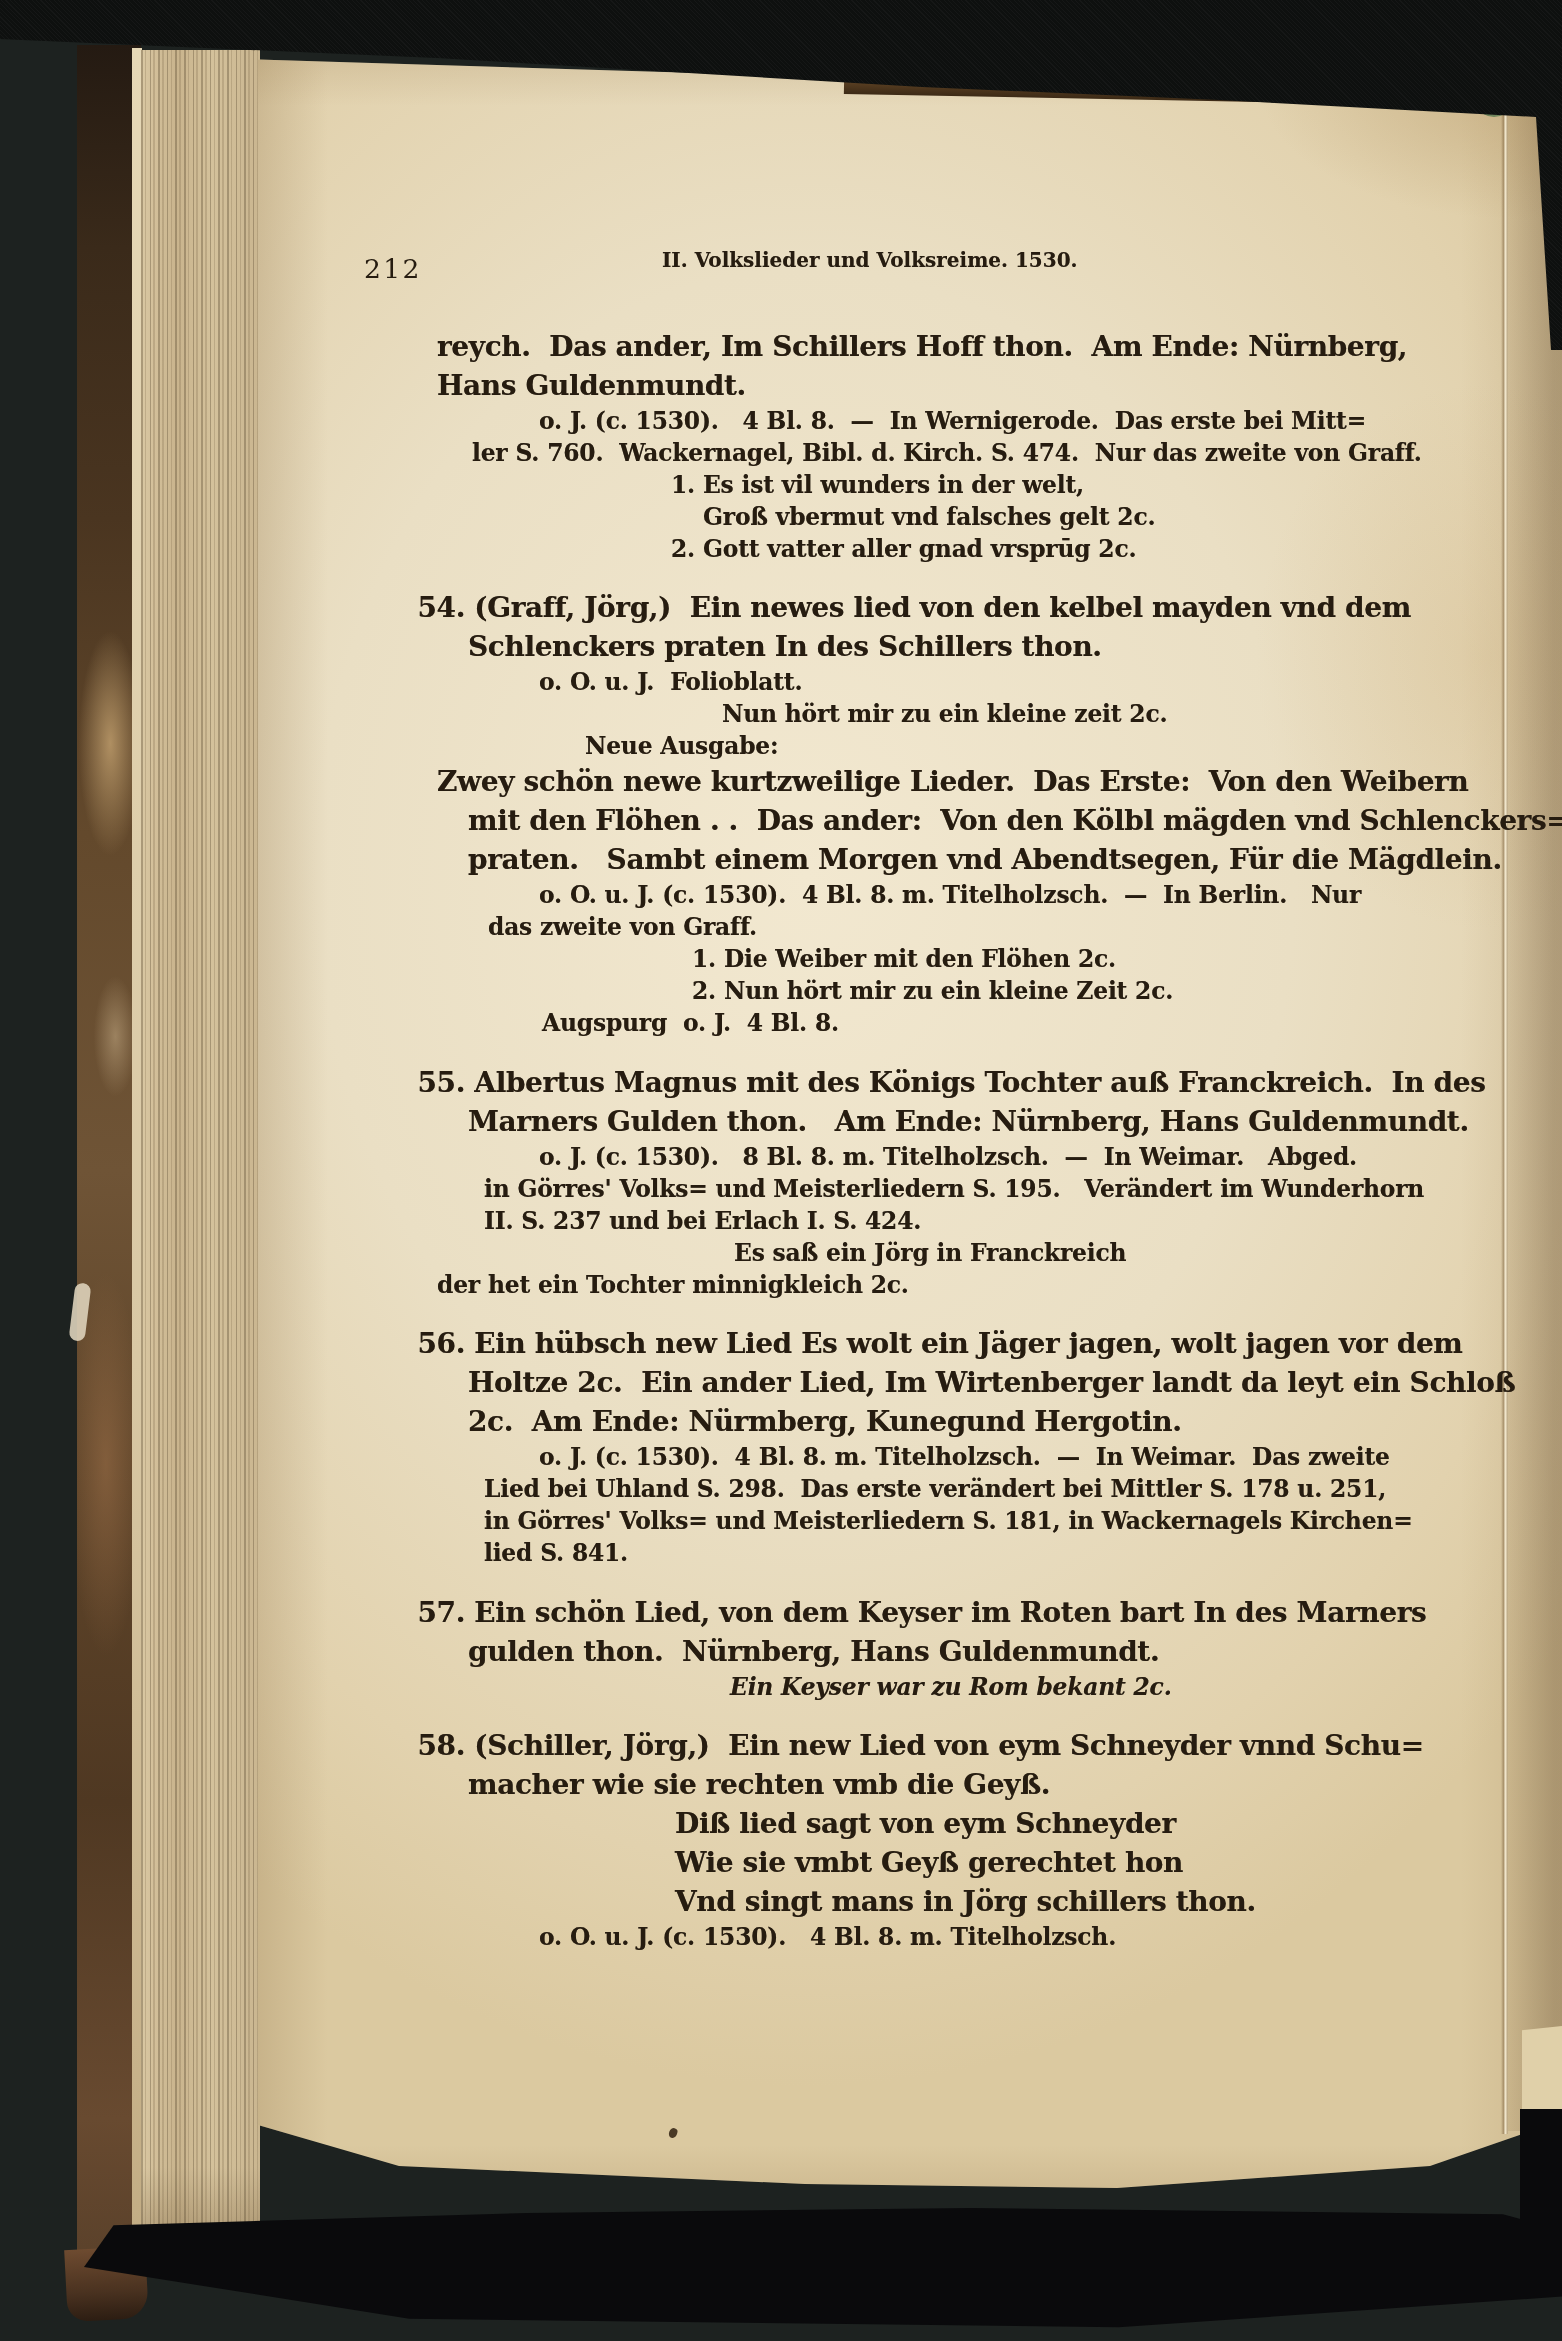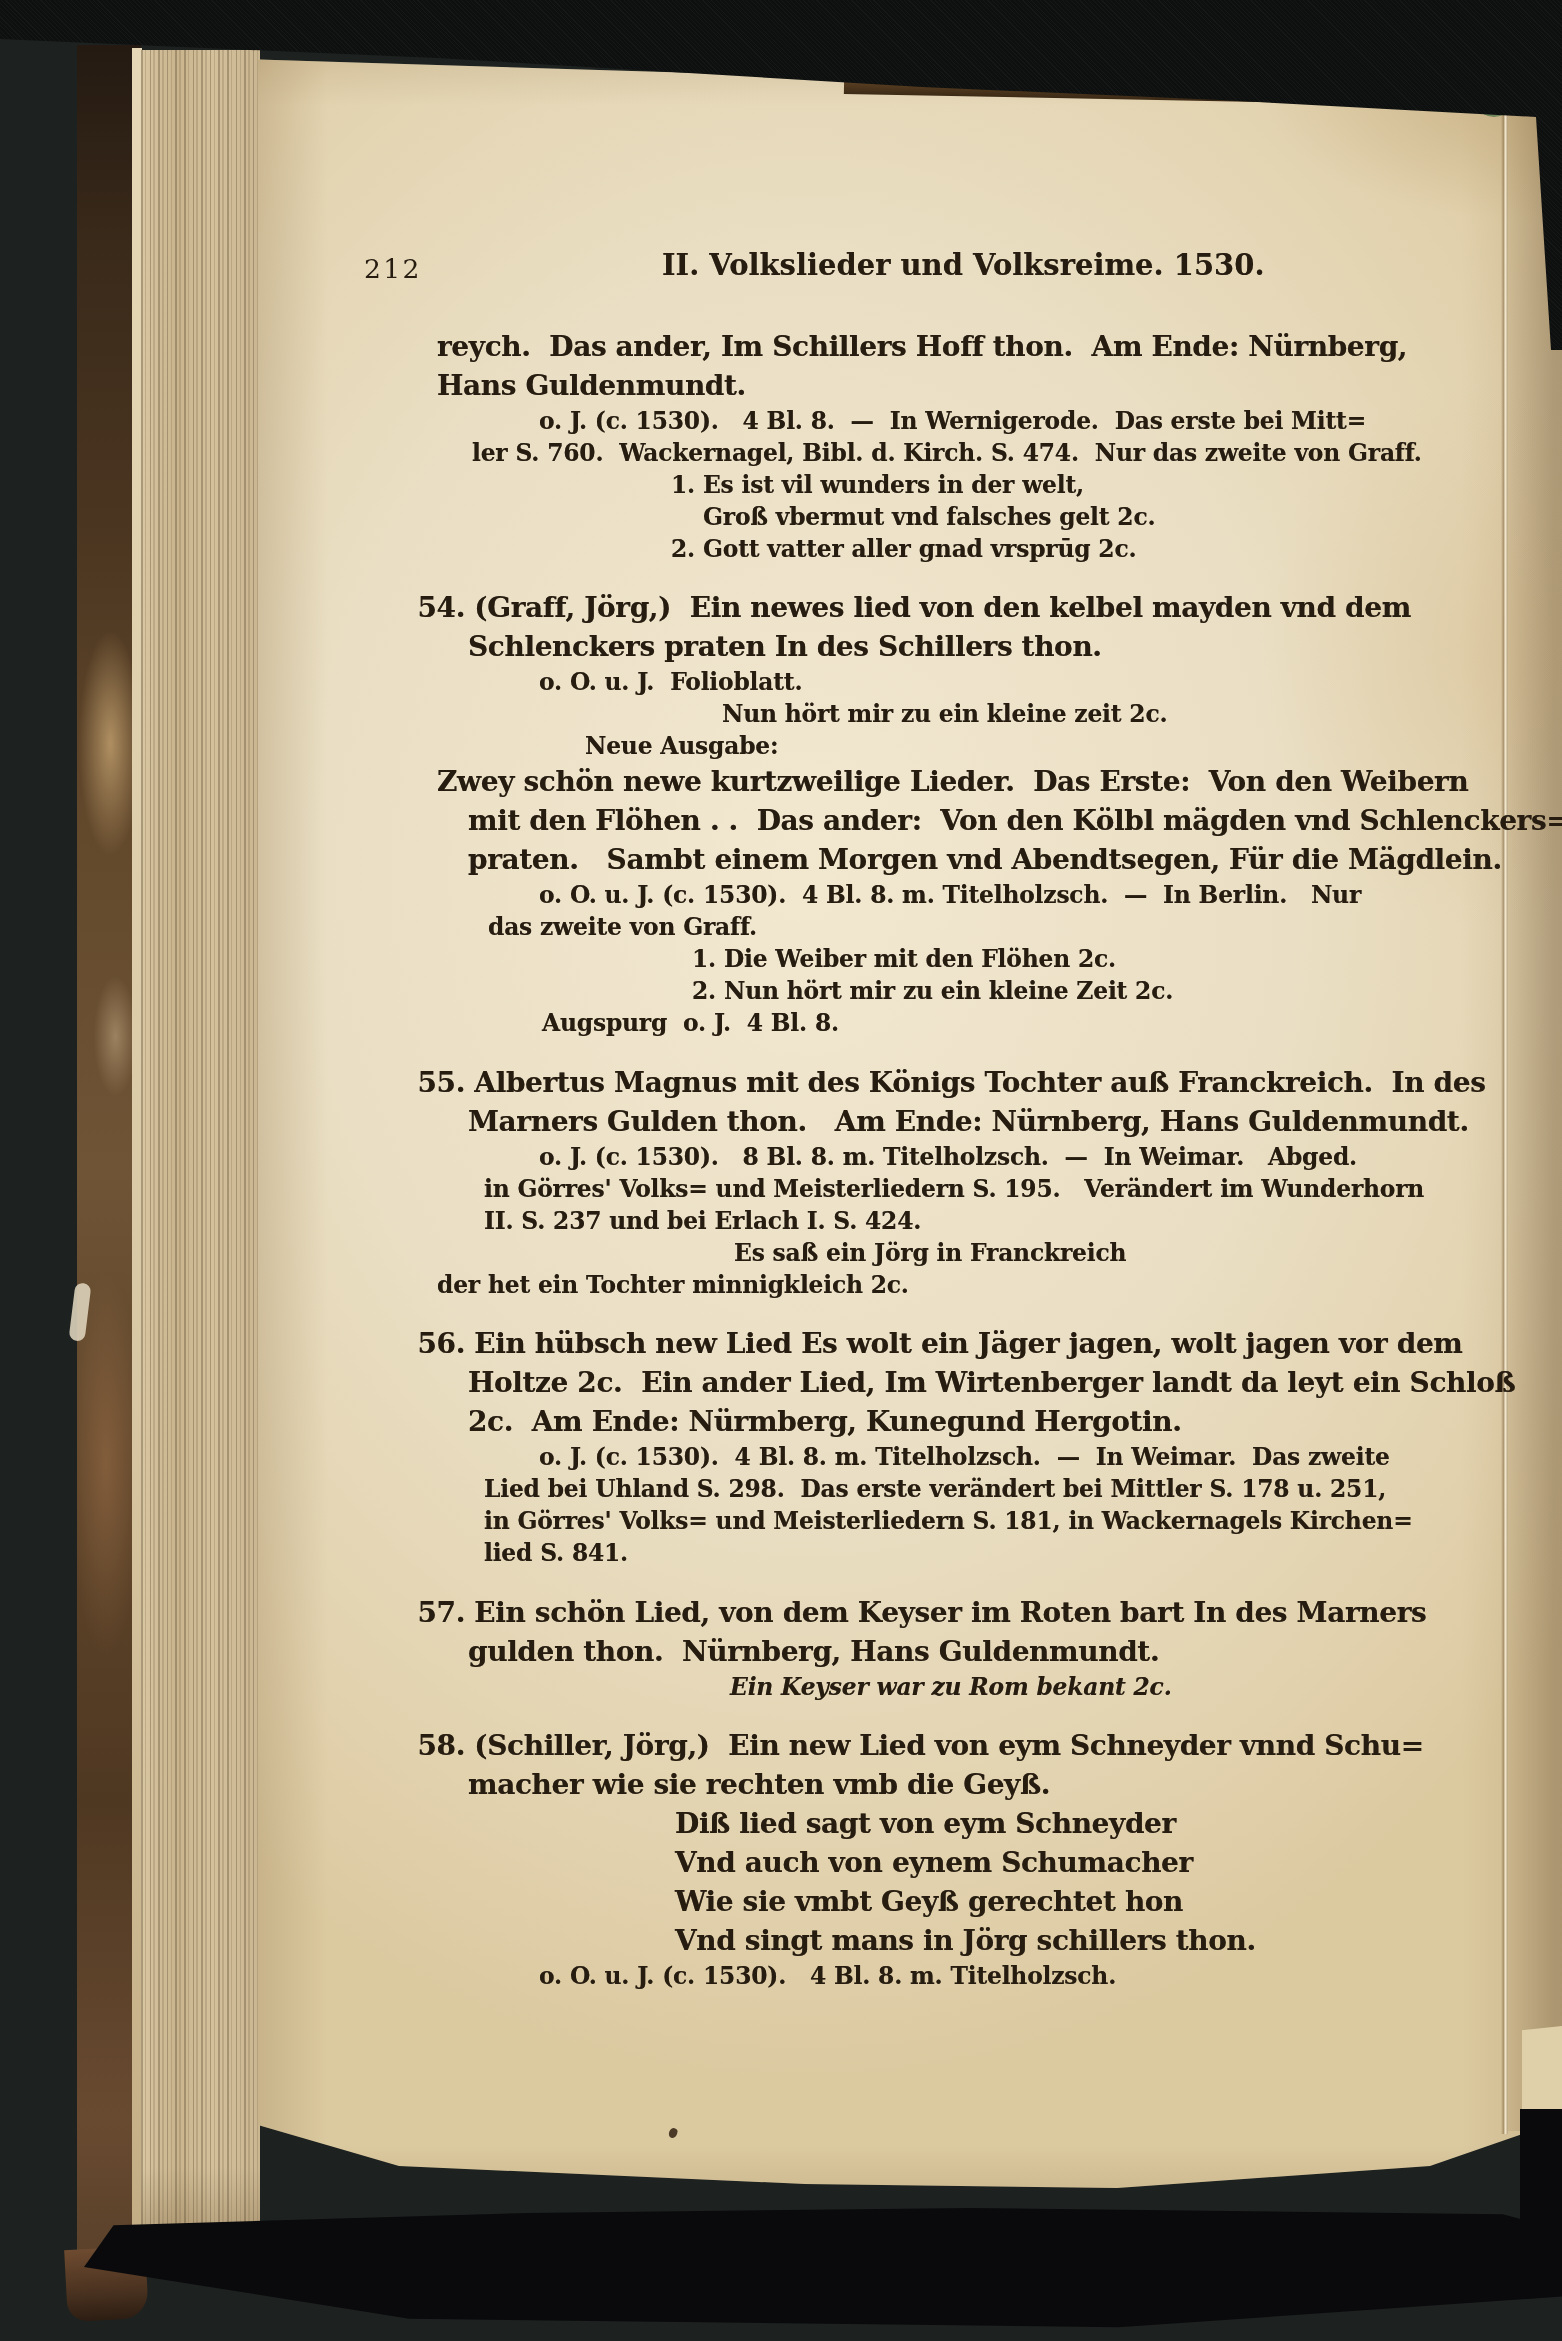--- a/index.html
+++ b/index.html
@@ -92,21 +92,21 @@
     position:absolute;left:669px;top:2128px;width:7.8px;height:10.2px;z-index:5;
     background:#4a3a26;border-radius:50% 40% 50% 50%;transform:rotate(20deg);
   }
   
   #page-number{
     position:absolute;left:364px;top:253px;z-index:5;
     font-size:26.6px;font-weight:500;color:var(--ink);letter-spacing:2.3px;
   }
   #running-title{
     position:absolute;left:662px;top:248px;z-index:5;
-    font-size:29px;font-weight:700;color:var(--ink);letter-spacing:0px;
+    font-size:20px;font-weight:700;color:var(--ink);letter-spacing:0px;
     text-shadow:0 0 0.5px rgba(36,27,16,.5);
   }
   #text-column{
     position:absolute;left:437px;top:327px;width:980px;z-index:5;
   }
   .line{white-space:pre;color:var(--ink);text-shadow:0 0 0.5px rgba(36,27,16,.55);}
   .m{font-size:28px;line-height:39px;font-weight:700;letter-spacing:-0.4px;}
   .s{font-size:23.4px;line-height:32px;font-weight:700;letter-spacing:-0.2px;}
   .block + .block{margin-top:23.4px;}
 </style>
@@ -178,20 +178,19 @@
       </div>
       <div class="block">
         <div class="line m" style="margin-left: -19.5px;">57. Ein schön Lied, von dem Keyser im Roten bart In des Marners</div>
         <div class="line m" style="margin-left: 31px;">gulden thon.  Nürnberg, Hans Guldenmundt.</div>
         <div class="line s" style="margin-left: 293px; font-style: italic;">Ein Keyser war zu Rom bekant 2c.</div>
       </div>
       <div class="block">
         <div class="line m" style="margin-left: -19.5px;">58. (Schiller, Jörg,)  Ein new Lied von eym Schneyder vnnd Schu=</div>
         <div class="line m" style="margin-left: 31px;">macher wie sie rechten vmb die Geyß.</div>
         <div class="line m" style="margin-left: 238px;">Diß lied sagt von eym Schneyder</div>
-        <div class="line m" style="margin-left: 238px;">Vnd auch von eynem Schumacher</div>
         <div class="line m" style="margin-left: 238px;">Wie sie vmbt Geyß gerechtet hon</div>
         <div class="line m" style="margin-left: 238px;">Vnd singt mans in Jörg schillers thon.</div>
         <div class="line s" style="margin-left: 102px;">o. O. u. J. (c. 1530).   4 Bl. 8. m. Titelholzsch.</div>
       </div>
     </div>
 </div>
 
 
 </body></html>

